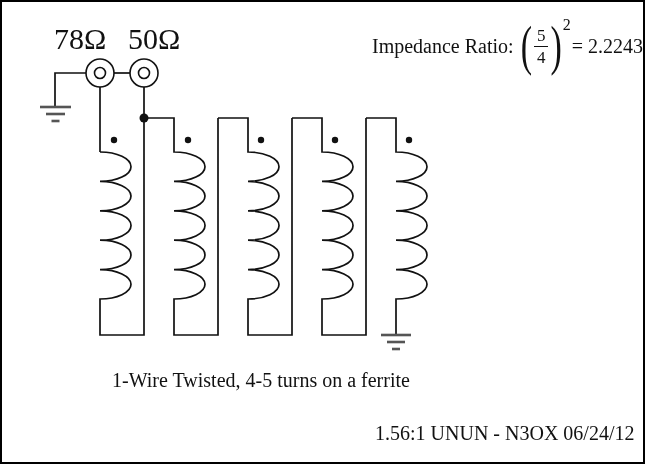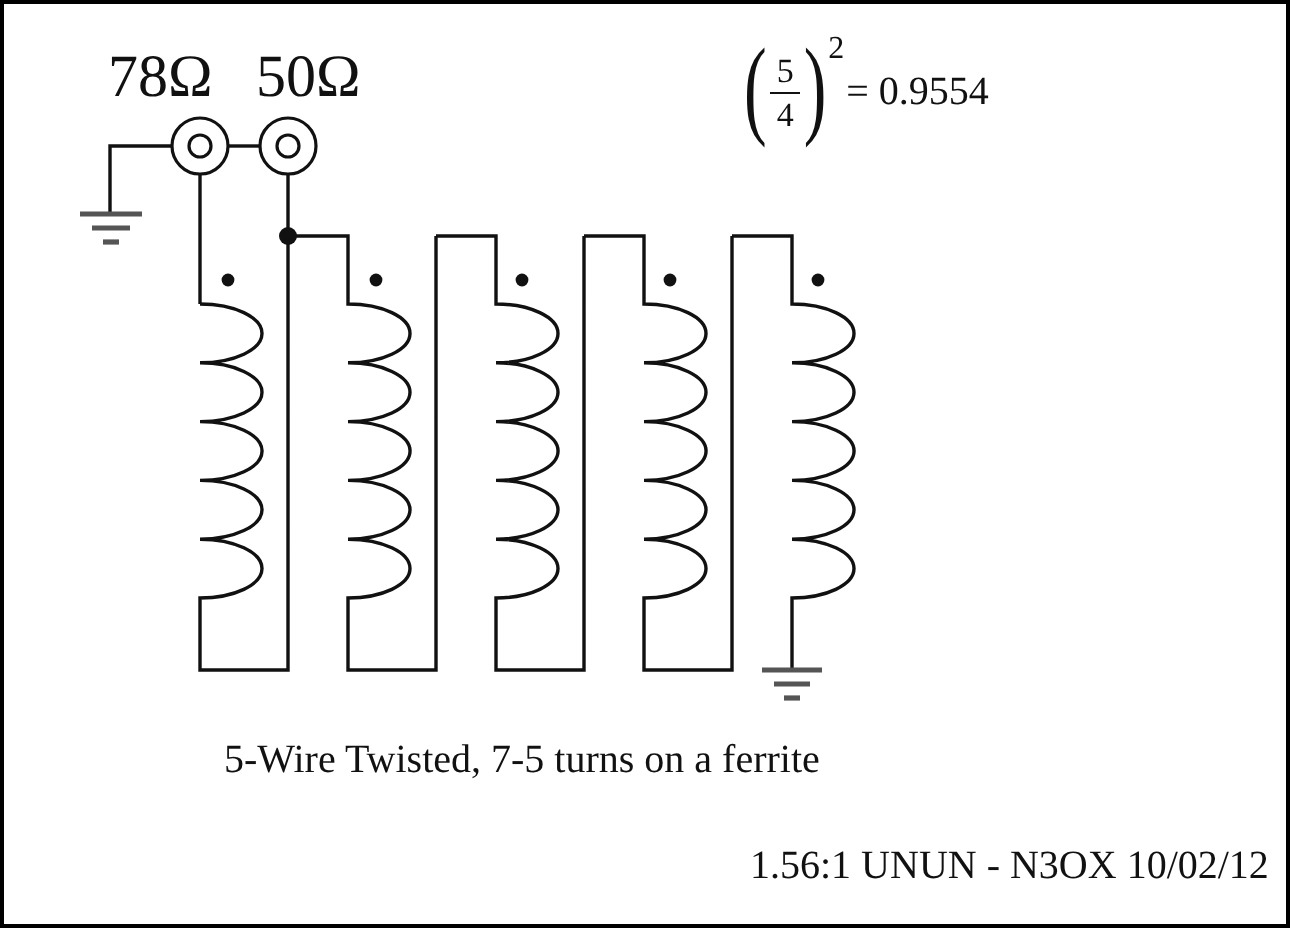--- a/index.html
+++ b/index.html
@@ -134,24 +134,25 @@
     <circle cx="259" cy="138" r="3.2"></circle>
     <circle cx="333" cy="138" r="3.2"></circle>
     <circle cx="407" cy="138" r="3.2"></circle>
   </g>
 </svg>
 
 <div class="abs port-label" id="port-label-78">78Ω</div>
 <div class="abs port-label" id="port-label-50">50Ω</div>
 
 <div class="abs" id="impedance-formula">
+  <span class="ratio-label">Impedance Ratio:</span>
   <span class="big-paren">(</span>
   <span class="fraction">
     <span class="numerator">5</span>
     <span class="denominator">4</span>
   </span>
   <span class="big-paren">)</span>
   <span class="exponent">2</span>
-  <span class="ratio-result">= 0.9554</span>
+  <span class="ratio-result">= 2.2243</span>
 </div>
 
-<div class="abs" id="winding-note">5-Wire Twisted, 7-5 turns on a ferrite</div>
-<div class="abs" id="footer-note">1.56:1 UNUN - N3OX 10/02/12</div>
+<div class="abs" id="winding-note">1-Wire Twisted, 4-5 turns on a ferrite</div>
+<div class="abs" id="footer-note">1.56:1 UNUN - N3OX 06/24/12</div>
 
 </body></html>

